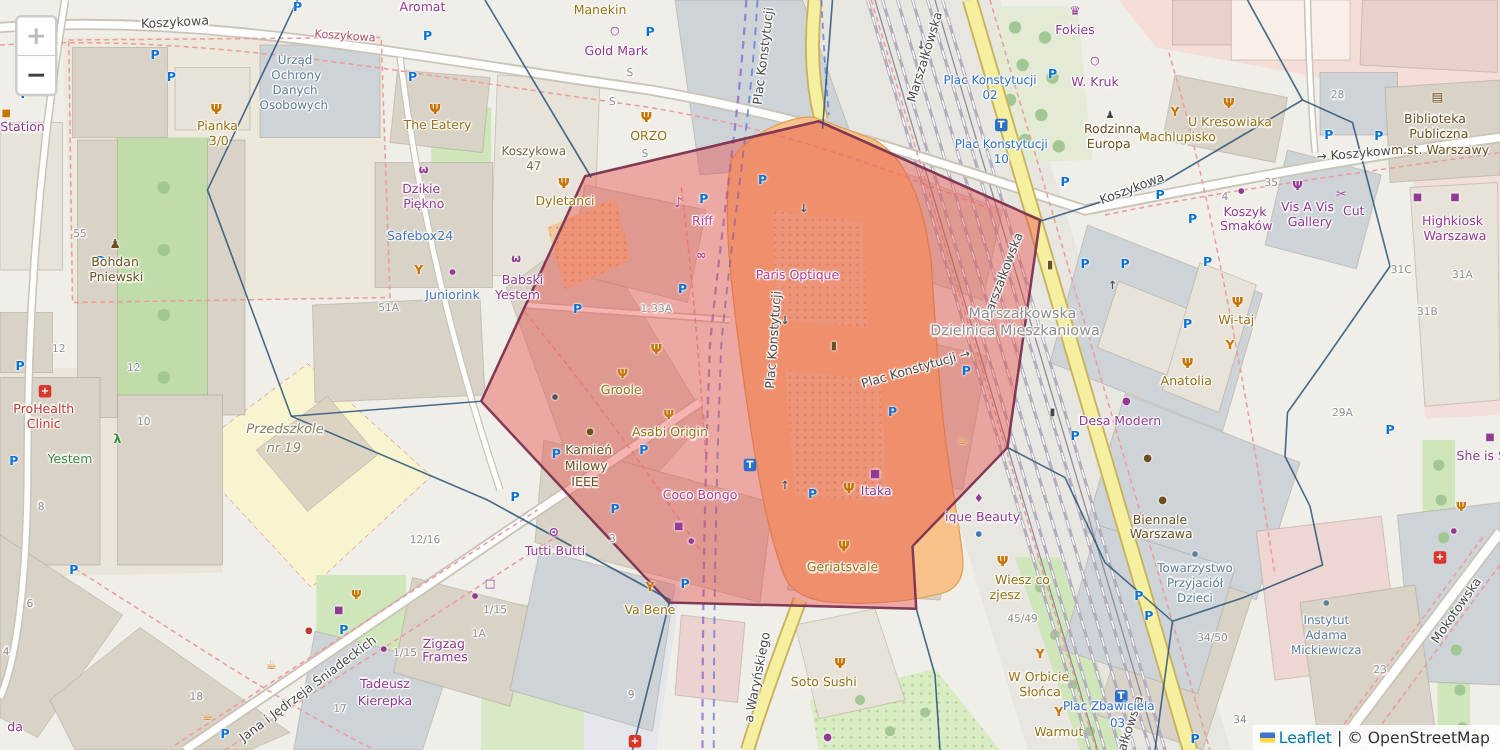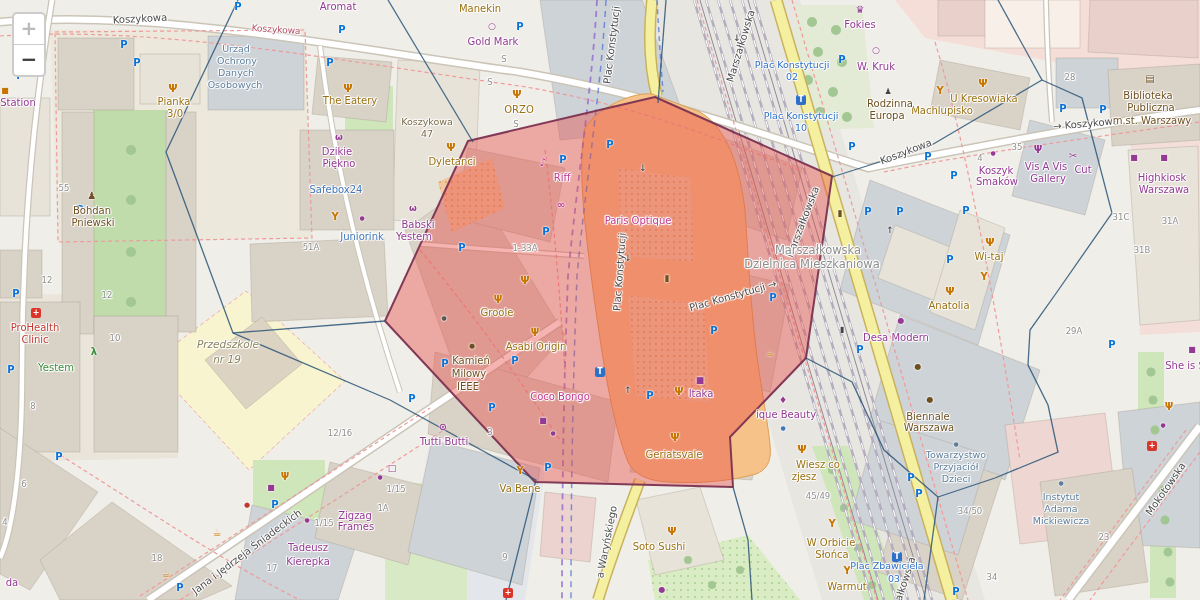--- a/index.html
+++ b/index.html
@@ -498,13 +498,16 @@
       <div class="lbl addr" style="left: 504px; top: 59px;">S</div>
       <div class="lbl addr" style="left: 490px; top: 82px;">S</div>
       <div class="lbl addr" style="left: 516px; top: 124px;">S</div>
     </div>
 
   <div class="zoomctl">
     <a class="zin">+</a>
     <a class="zout">−</a>
   </div>
 
+  <div class="attrib">
+    <span class="flag"></span><a>Leaflet</a><span class="sep">|</span><span>© OpenStreetMap</span>
+  </div>
 </div>
 
 </body></html>

